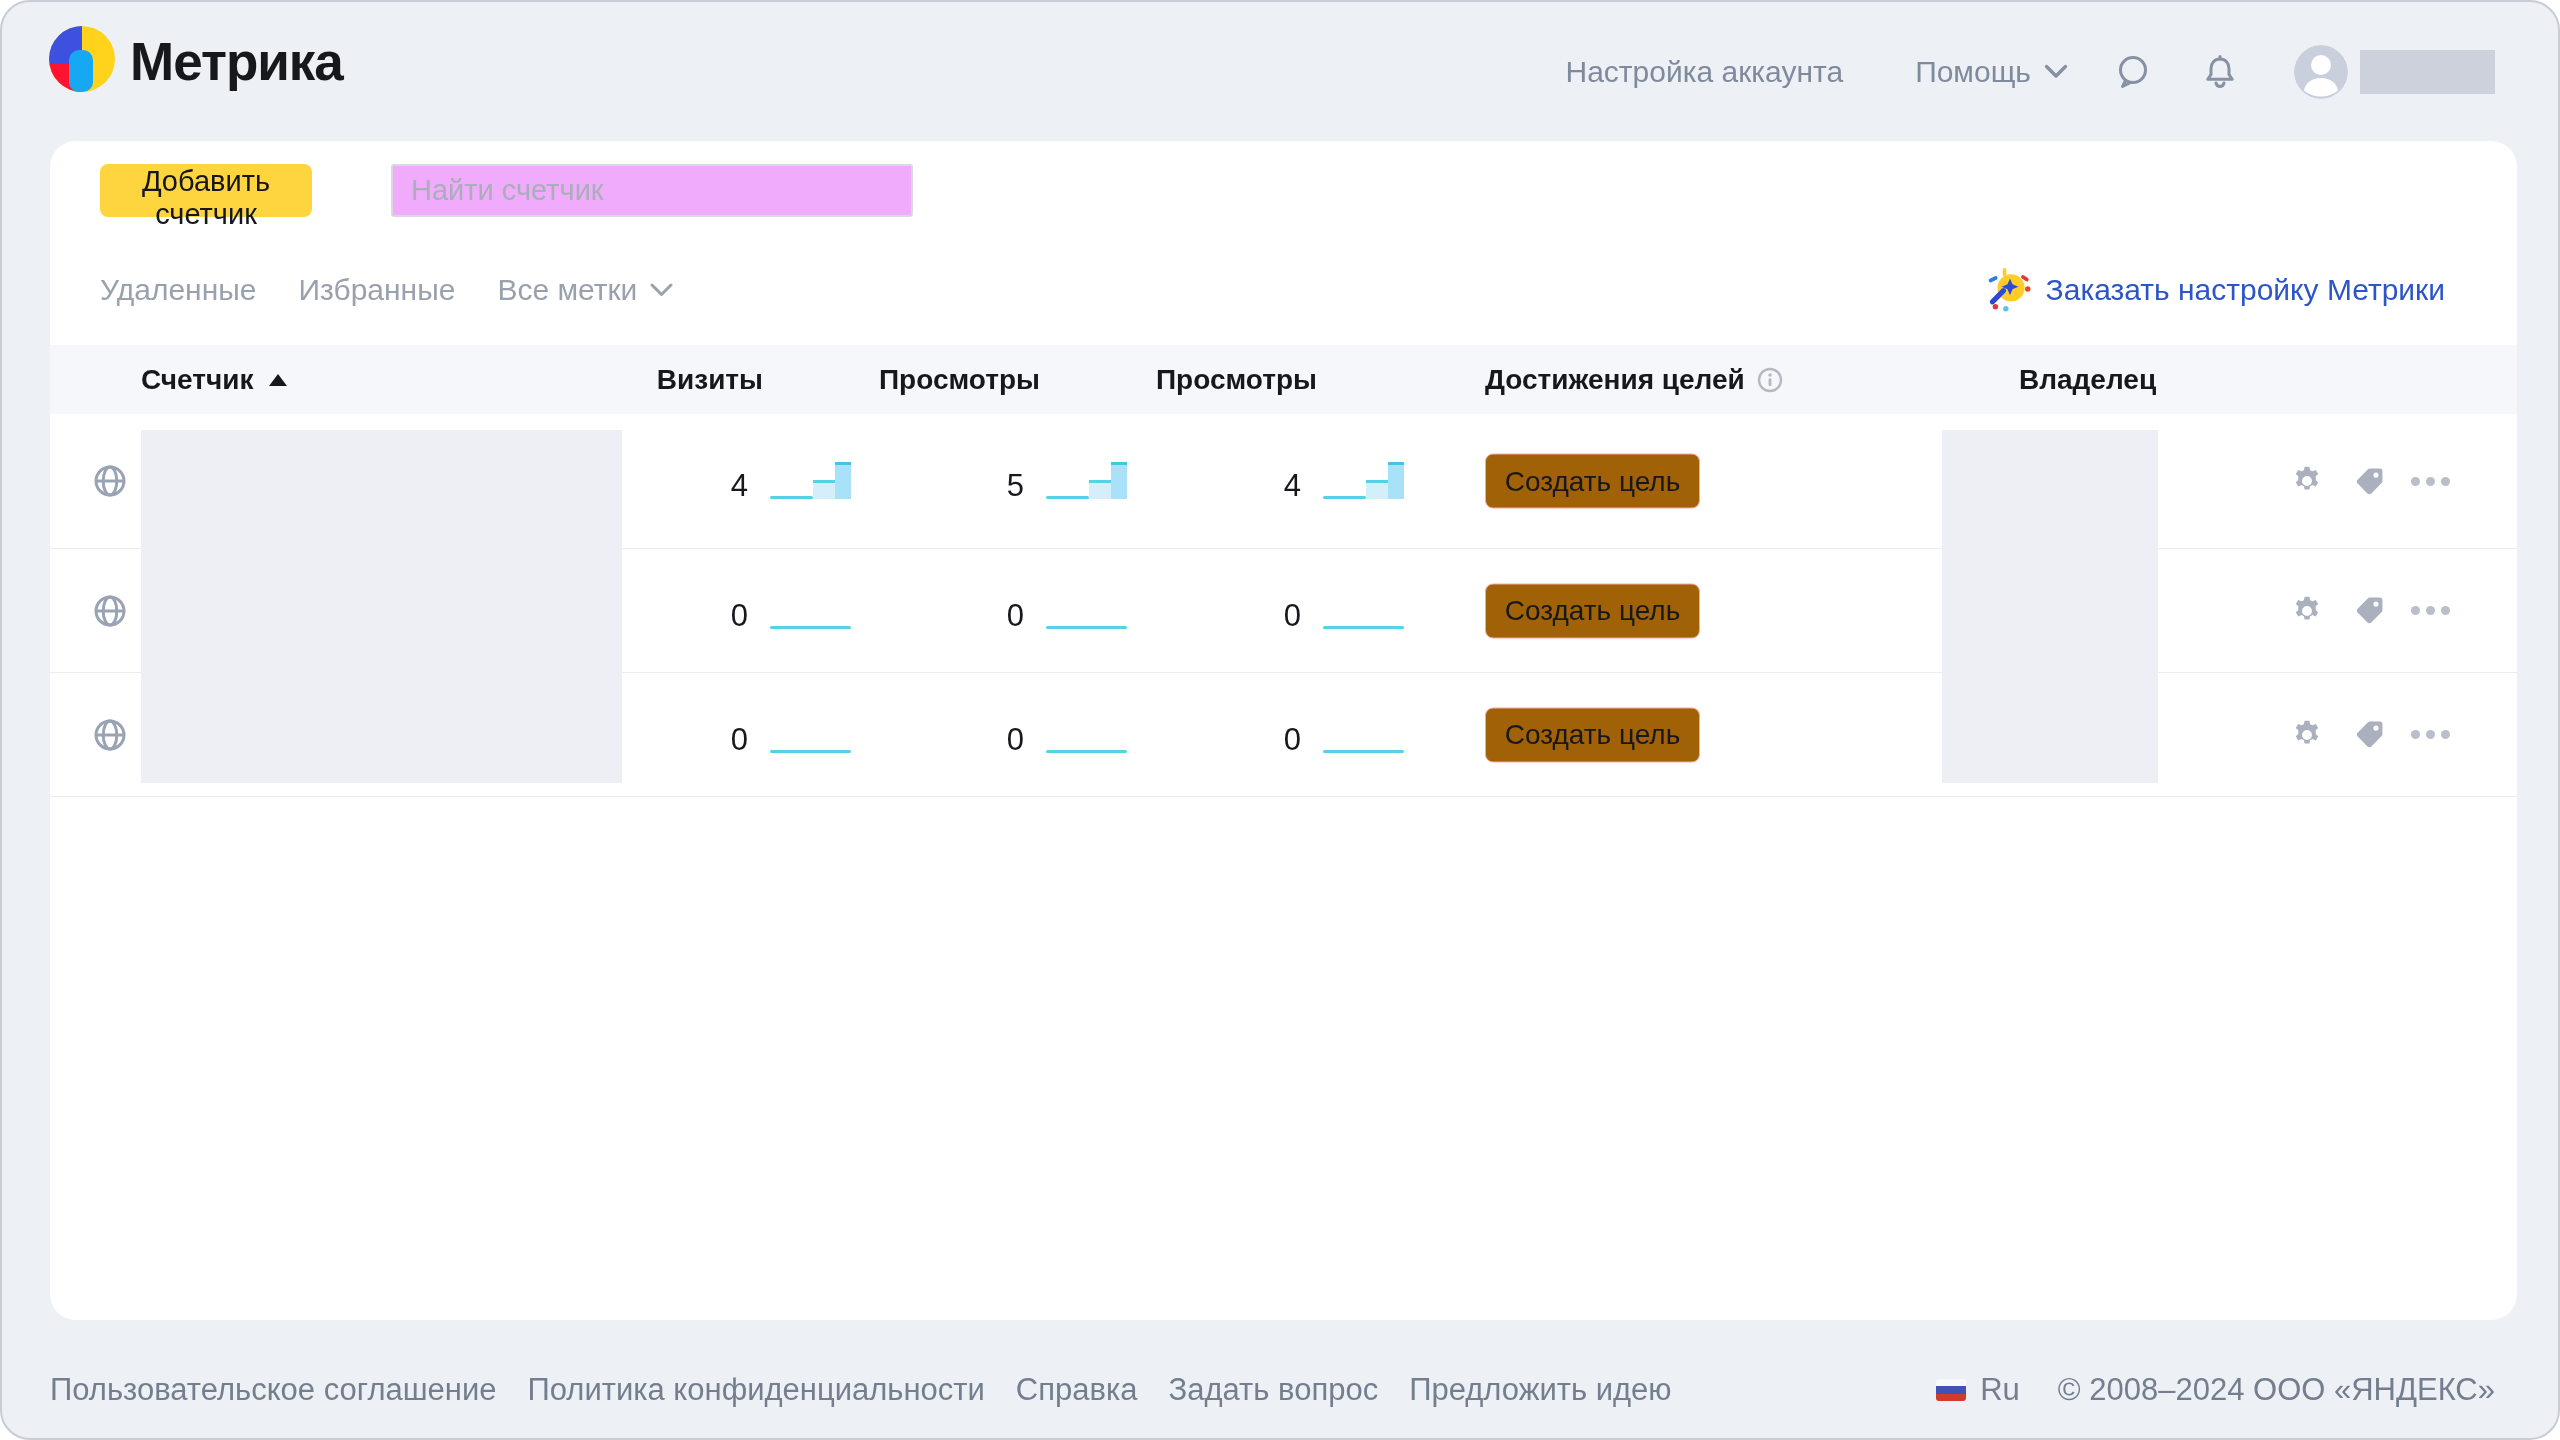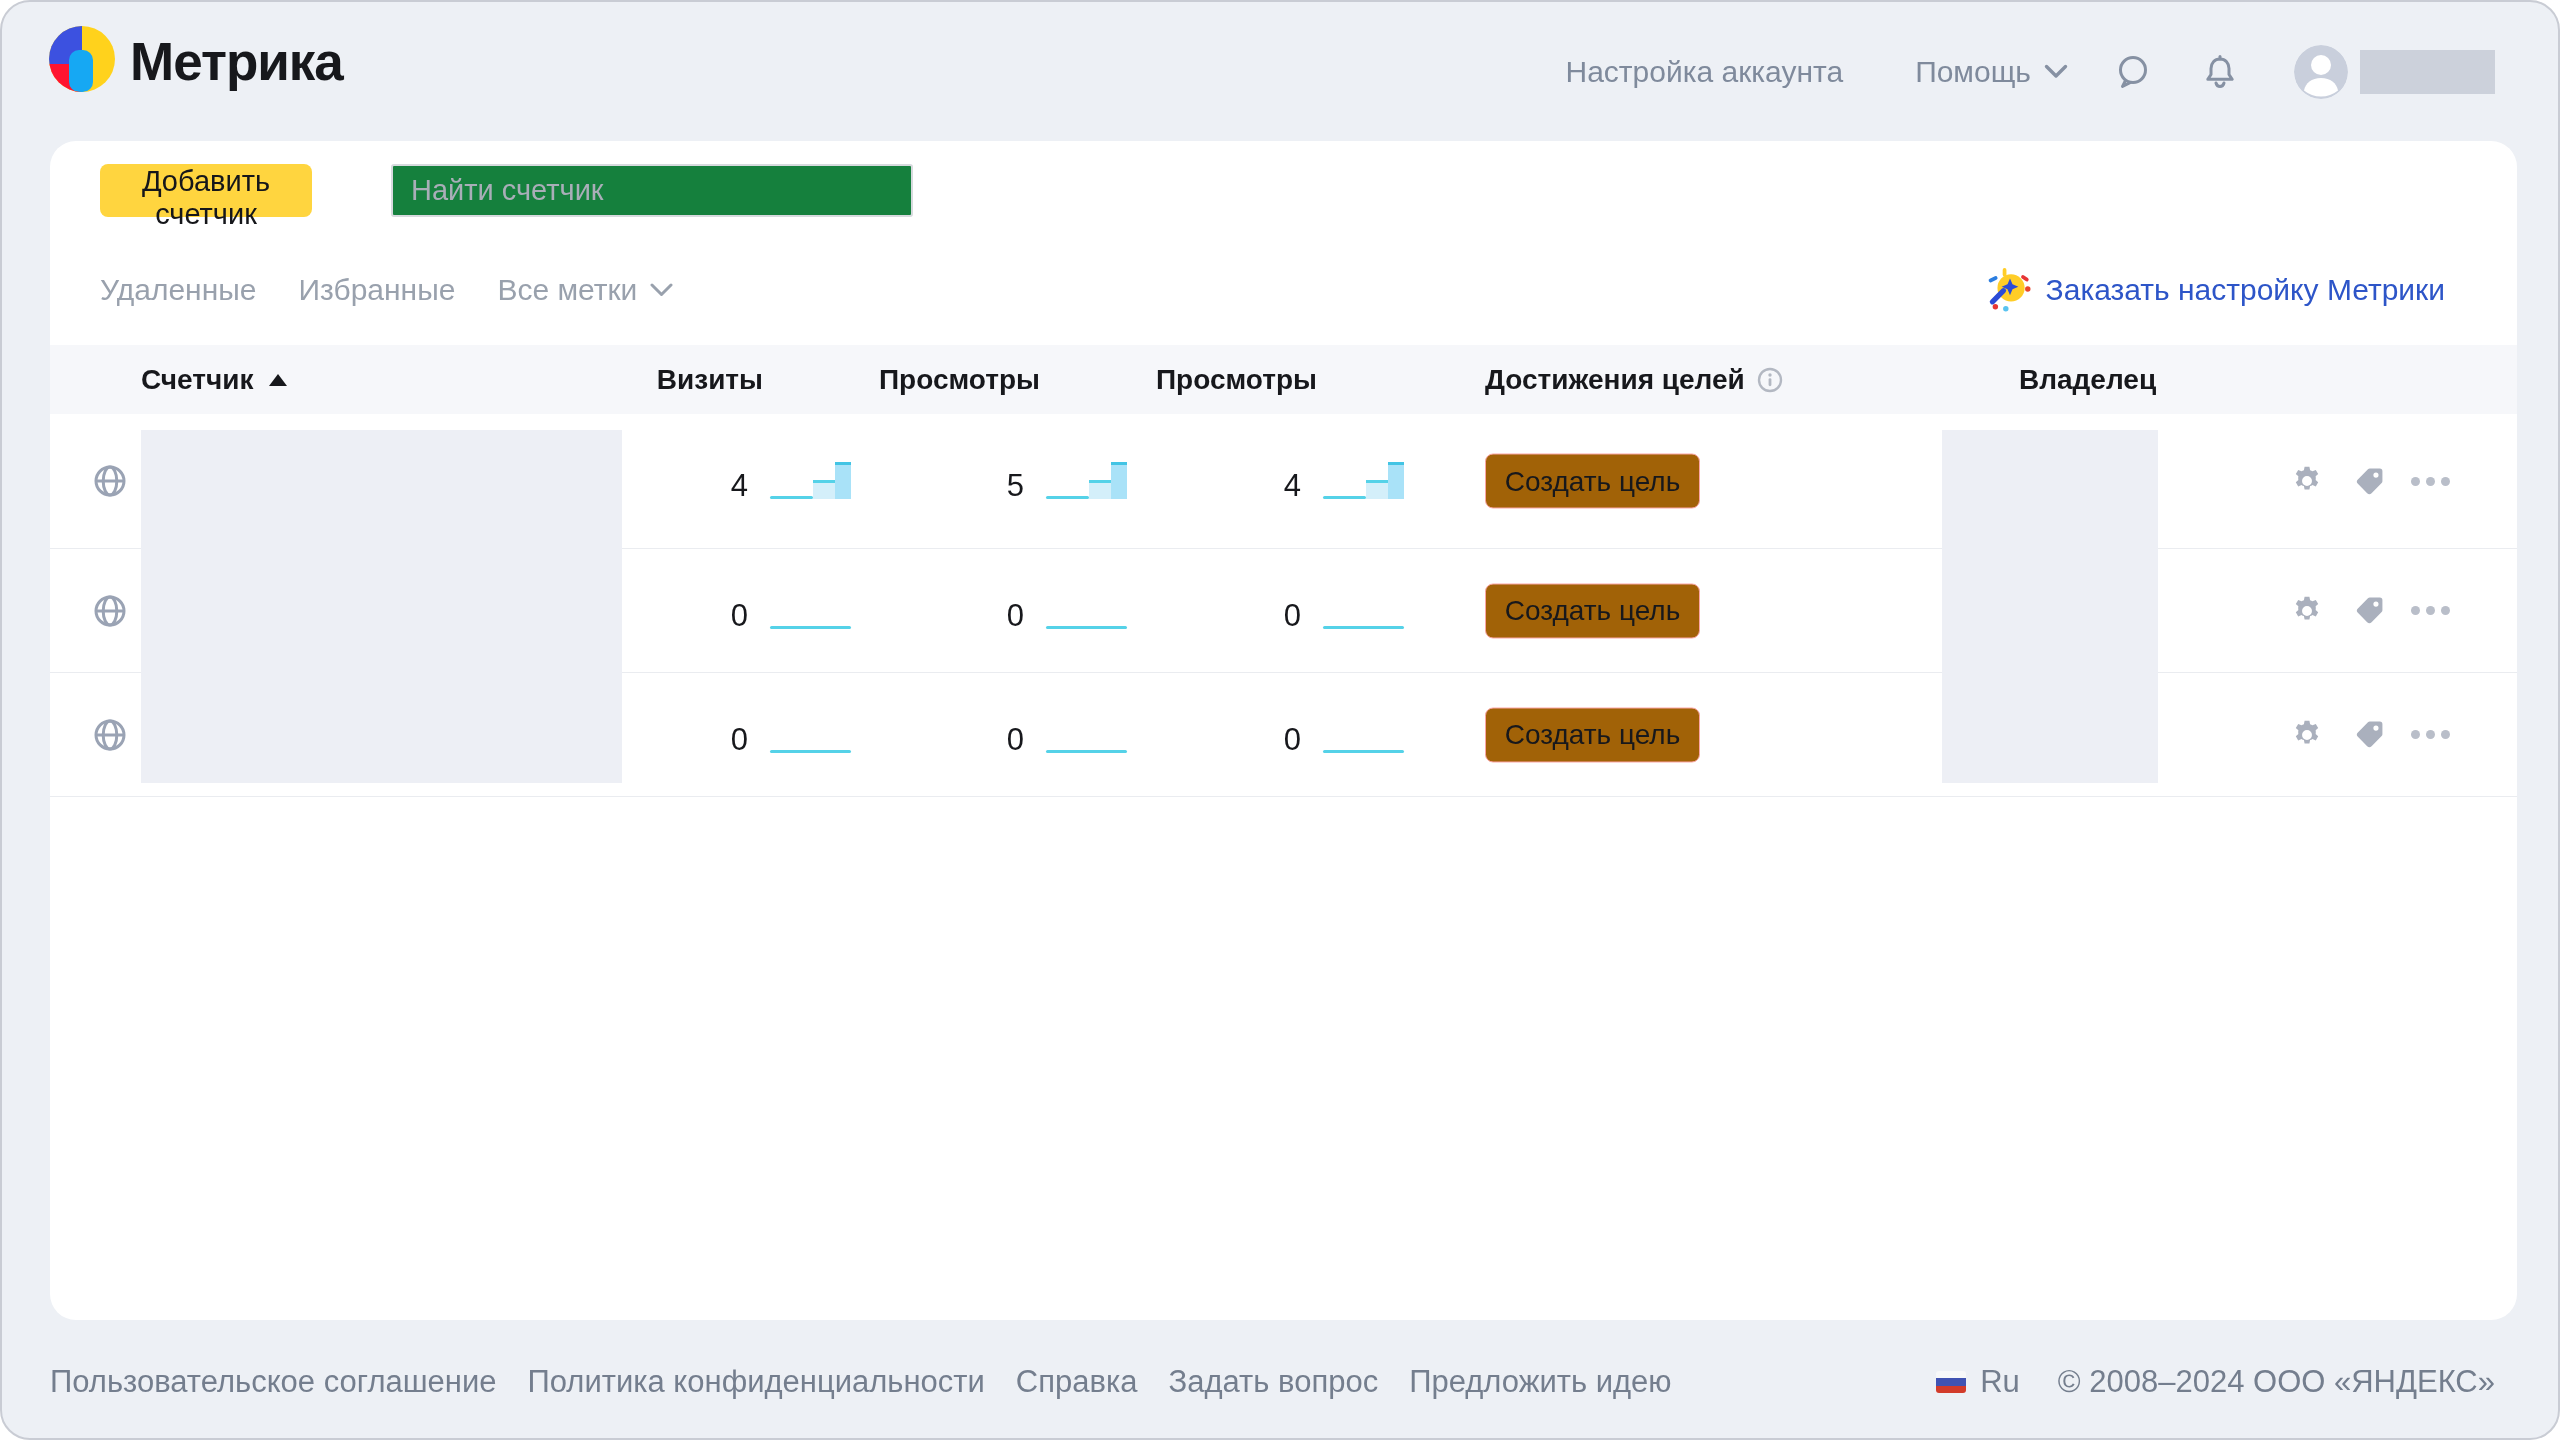--- a/index.html
+++ b/index.html
@@ -21,21 +21,21 @@
   .nav-ico{margin-right:50px;cursor:pointer;display:flex;}
   .nav-ico.bell{margin-right:56px;}
   .avatar{width:54px;height:54px;border-radius:50%;overflow:hidden;margin-right:12px;cursor:pointer;flex:none;}
   .name-blur{width:135px;height:44px;background:#ccd1db;}
 
   
   .card{position:absolute;left:48px;top:139px;width:2467px;height:1179px;background:#fff;border-radius:26px;}
   .btn-add{position:absolute;left:50px;top:23px;width:212px;height:53px;background:#ffd53f;border:none;border-radius:8px;
     font-size:29px;color:#15161a;font-family:inherit;cursor:pointer;}
   .search{position:absolute;left:341px;top:23px;width:522px;height:53px;border:2px solid #d7dade;border-radius:3px;
-    padding:0 18px;font-size:29px;color:#1b1c21;font-family:inherit;outline:none;background:#15803d;}
+    padding:0 18px;font-size:29px;color:#1b1c21;font-family:inherit;outline:none;background:#f0abfc;}
   .search::placeholder{color:#a9aeb8;}
 
   .tabsrow{position:absolute;left:50px;right:50px;top:113px;height:88px;}
   .tabs{display:flex;gap:42px;height:100%;}
   .tab{position:relative;font-size:30px;color:#99a1ad;padding-top:19px;cursor:pointer;white-space:nowrap;display:flex;align-items:flex-start;gap:13px;}
   .tab.active{color:#17181c;}
   .tab .count{color:#a4aab4;}
   .tab.active::after{content:"";position:absolute;left:0;right:0;bottom:0;height:5px;background:#ee1d25;border-radius:3px;}
   .tab .chev{margin-top:10px;}
   .order{position:absolute;right:22px;top:13px;display:flex;align-items:center;gap:13px;color:#2d55c8;font-size:30px;cursor:pointer;text-decoration:none;}
@@ -69,21 +69,21 @@
   .actions{position:absolute;left:2240px;top:50%;transform:translateY(-50%);display:flex;align-items:center;}
   .act{cursor:pointer;display:flex;}
   .act.gear{margin-right:30px;}
   .act.tag{margin-right:26px;}
   .dots{display:flex;gap:6px;align-items:center;padding:6px 0;}
   .dot{width:9px;height:9px;border-radius:50%;background:#b9bec9;}
   .blur-counter{position:absolute;left:91px;top:16px;width:481px;height:353px;background:#edeff5;z-index:5;}
   .blur-owner{position:absolute;left:1892px;top:16px;width:216px;height:353px;background:#edeff5;z-index:5;}
 
   
-  .footer{position:absolute;left:48px;right:63px;bottom:38px;display:flex;justify-content:space-between;align-items:center;
+  .footer{position:absolute;left:48px;right:63px;bottom:30px;display:flex;justify-content:space-between;align-items:center;
     font-size:31px;color:#747e8e;}
   .f-links{display:flex;gap:31px;}
   .f-links a{color:#747e8e;text-decoration:none;cursor:pointer;white-space:nowrap;}
   .f-right{display:flex;align-items:center;}
   .lang{display:flex;align-items:center;gap:14px;cursor:pointer;}
   .flag{width:30px;height:22px;border-radius:3px;overflow:hidden;display:flex;flex-direction:column;flex:none;}
   .flag i{flex:1;}
   .flag .w{background:#f7f8f9;}
   .flag .b{background:#4053b2;}
   .flag .r{background:#d23b2a;}

